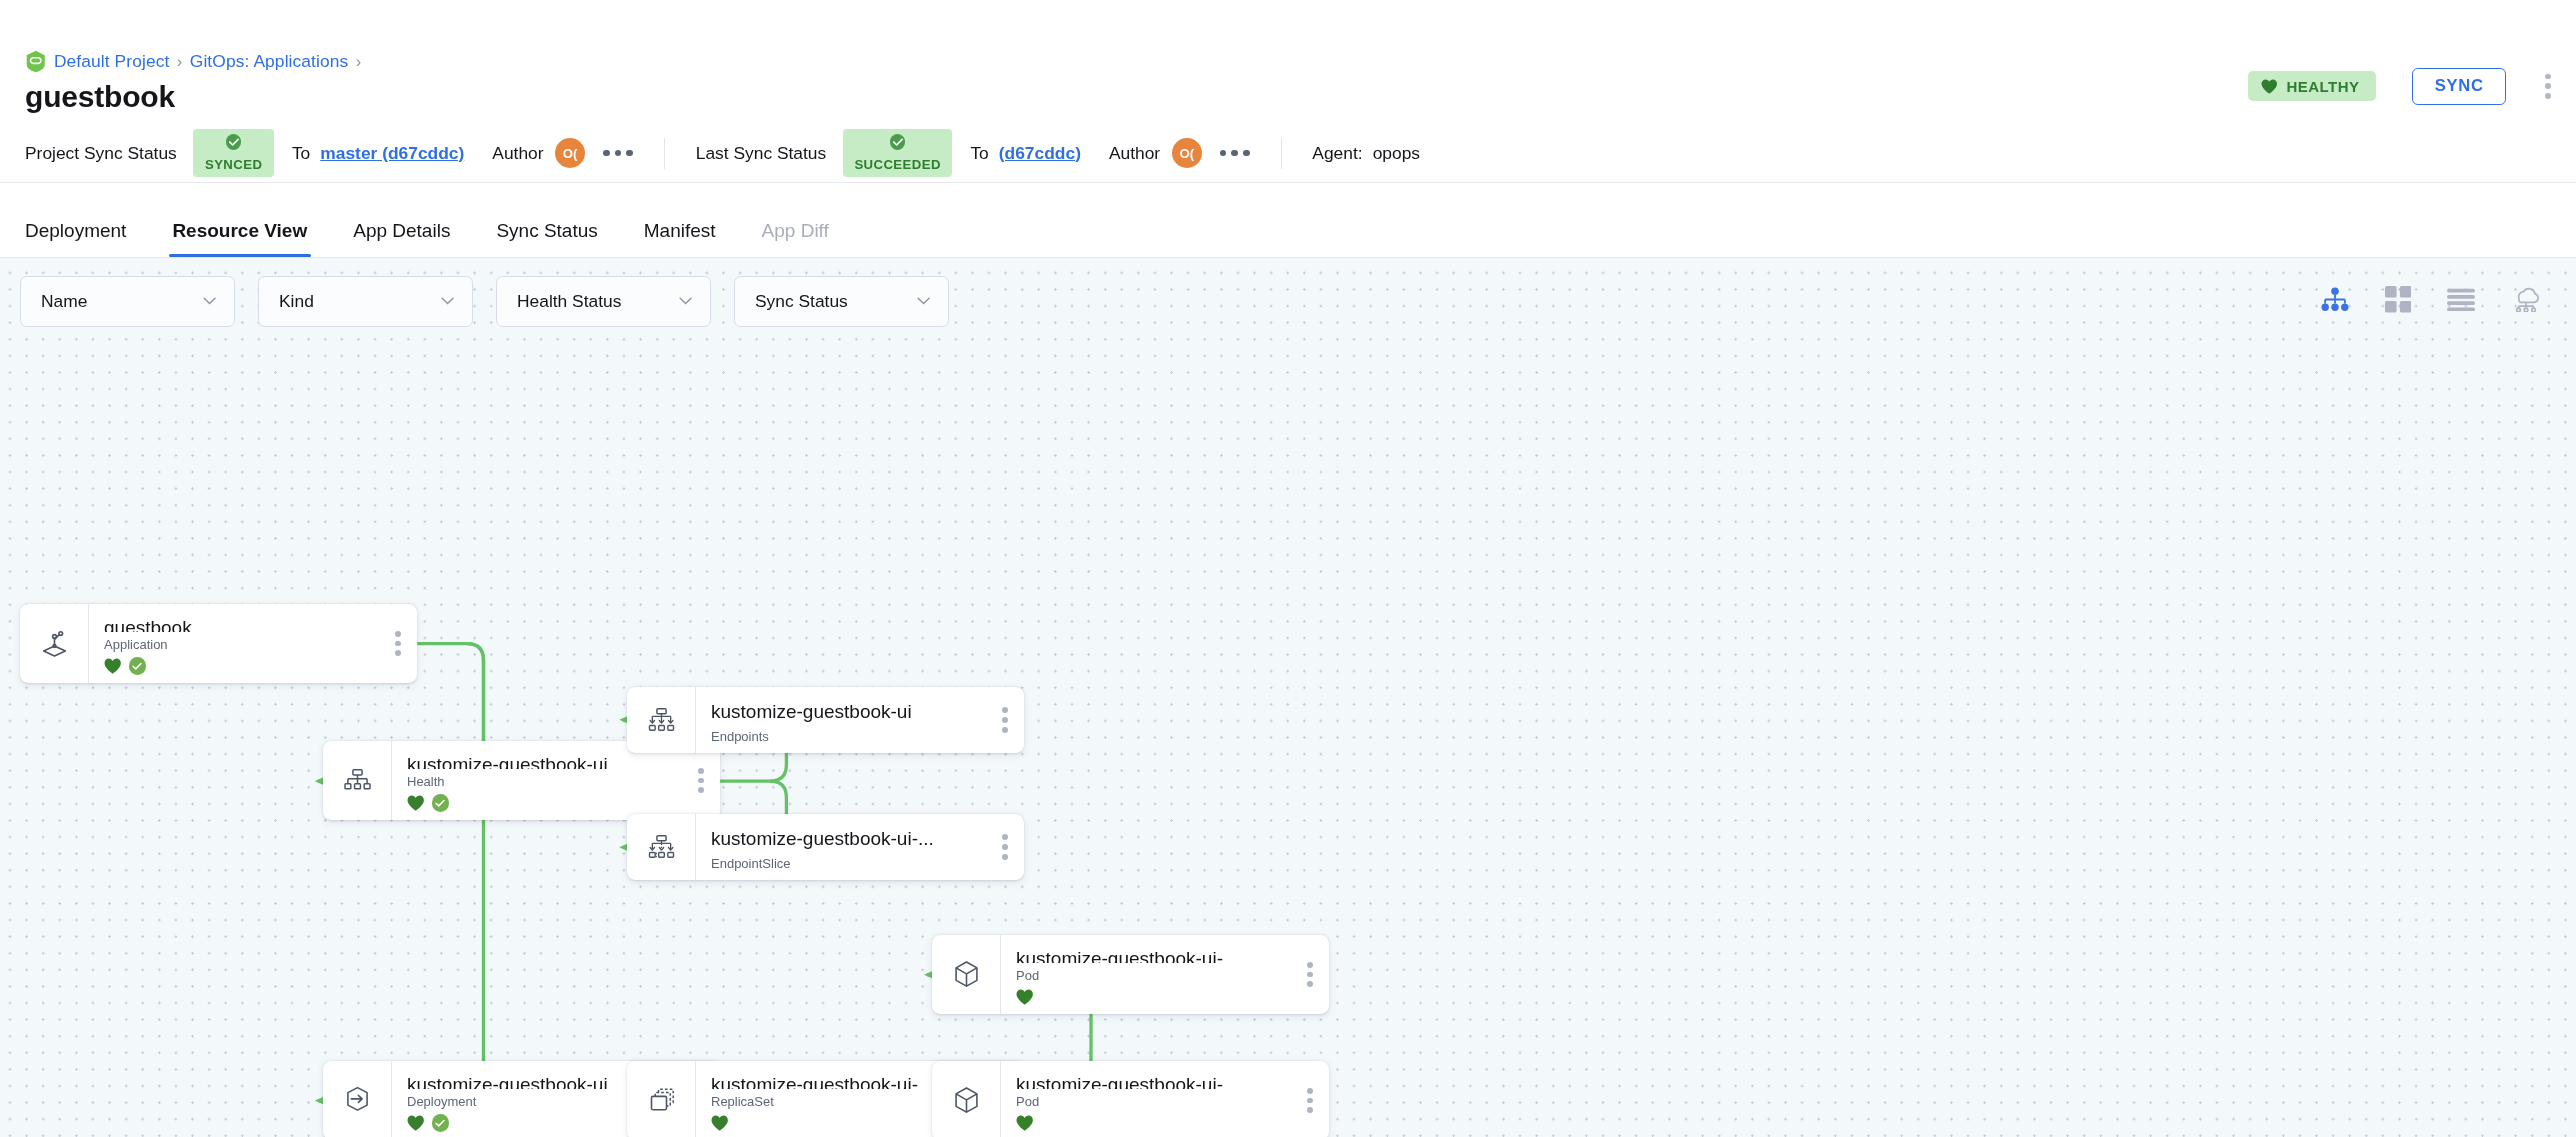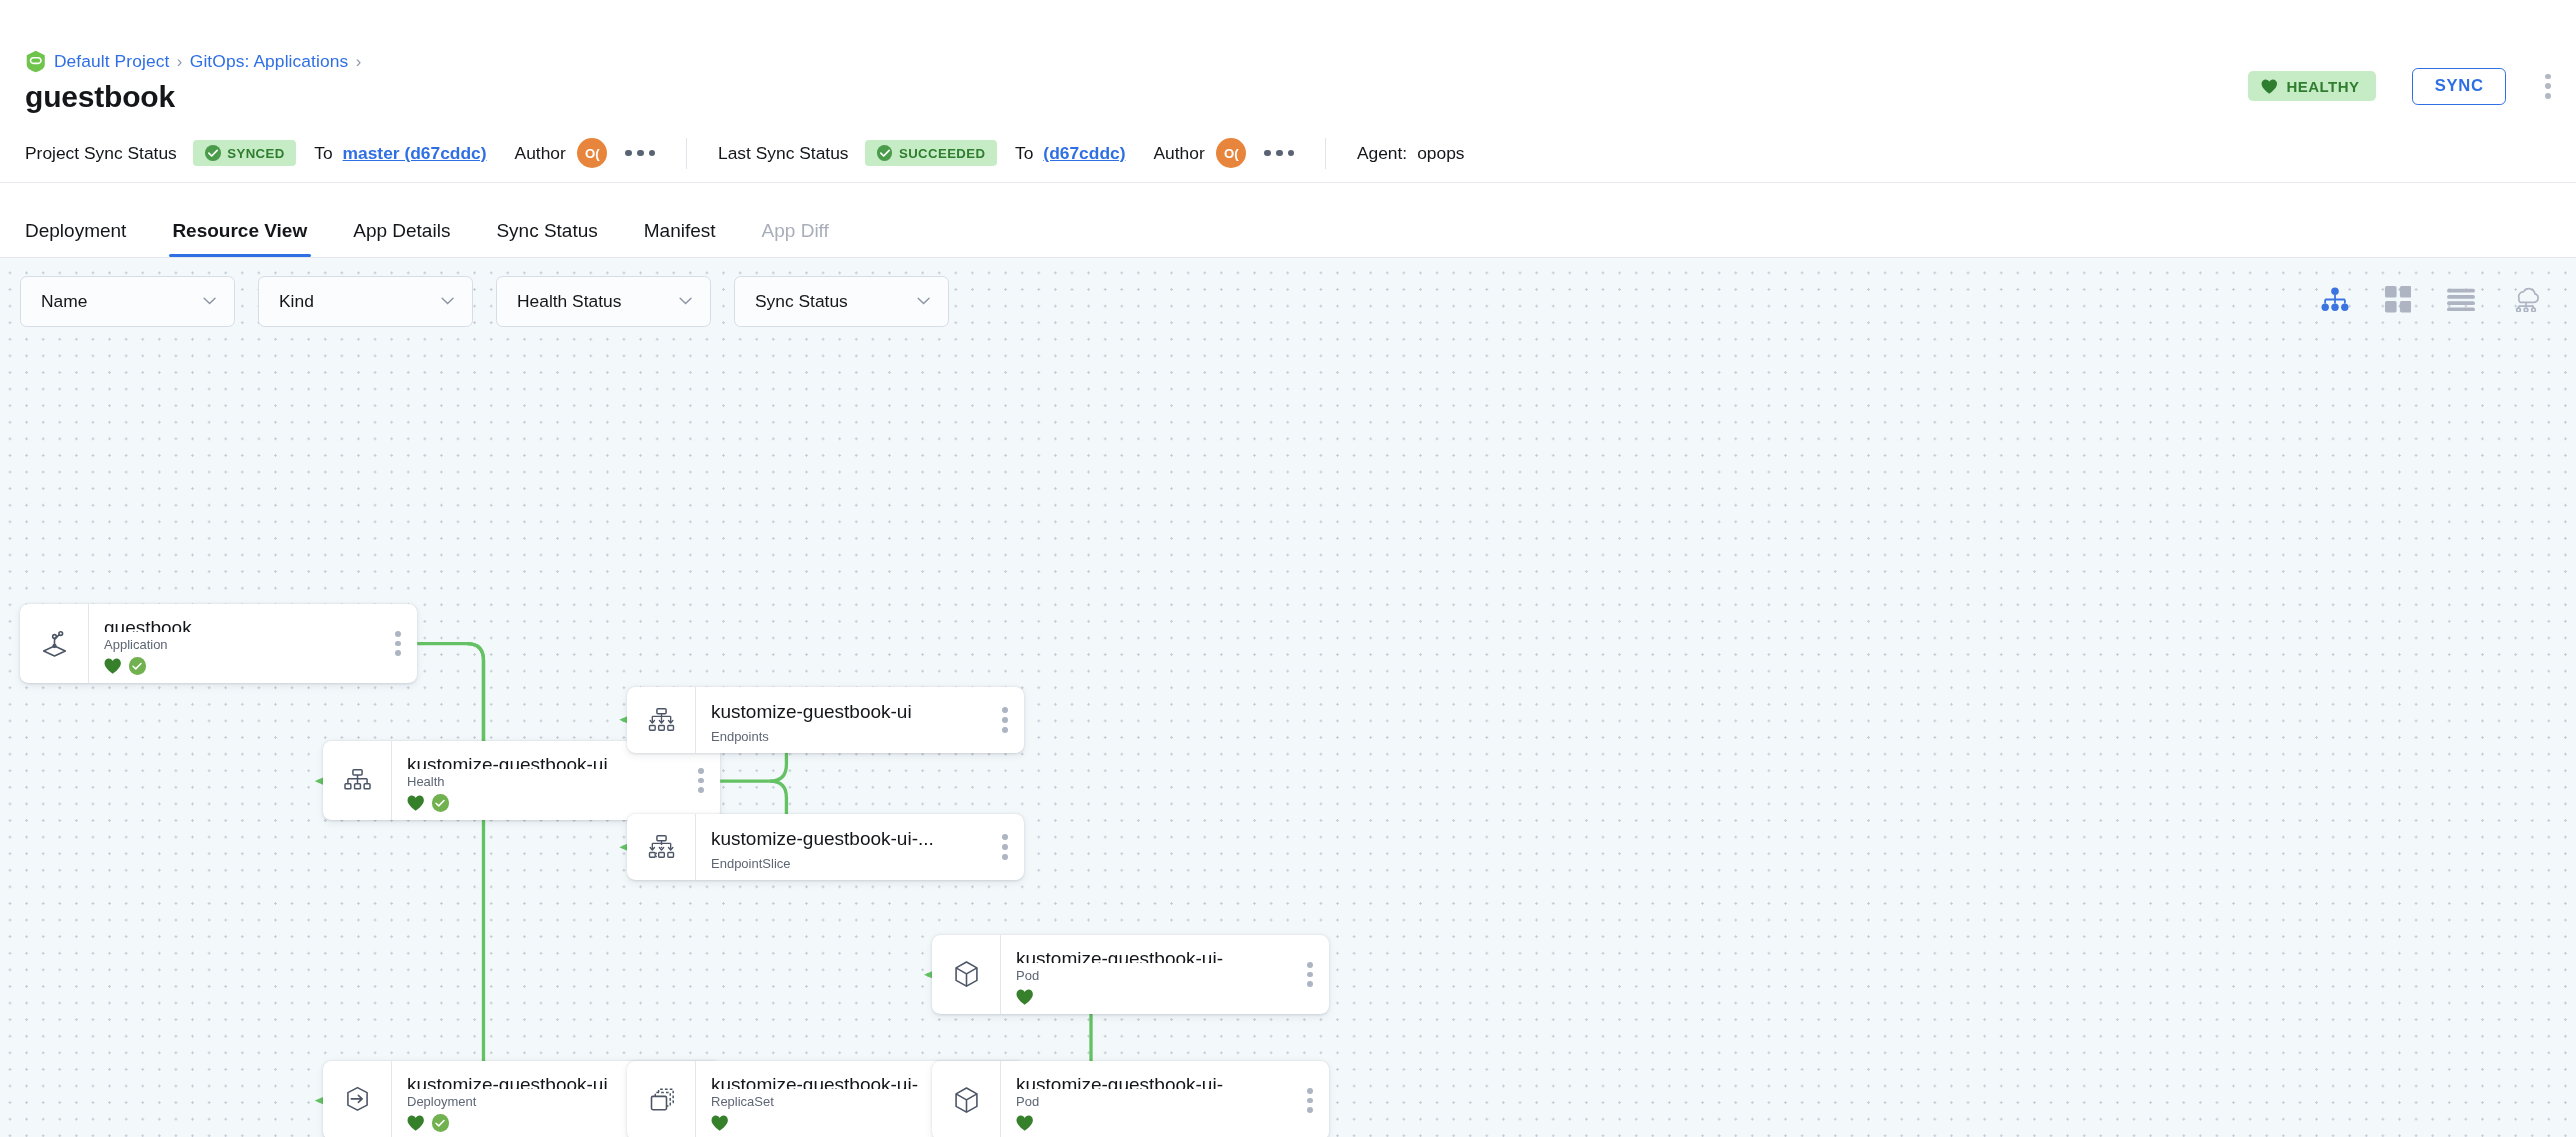--- a/index.html
+++ b/index.html
@@ -57,21 +57,21 @@
   
   .statusbar {
     position: absolute; left: 0; top: 123px; width: 2576px; height: 60px;
     display: flex; align-items: center; padding-left: 25px; gap: 0;
     background: #ffffff;
   }
   .st-label { font-size: 17.4px; color: #14161a; }
   .st-chip {
     display: inline-flex; align-items: center; gap: 6.6px;
     background: #c6ecc6; color: #2f7d2f; border-radius: 4.1px;
-    padding: 5px 11.6px; font-size: 13.2px; font-weight: 700; letter-spacing: 0.4px;
+    padding: 5px 11.6px; font-size: 13.2px; font-weight: 700; letter-spacing: 0.4px; flex-direction: column;
   }
   .chk-circle {
     width: 15.7px; height: 15.7px; border-radius: 50%; background: #4a9c4a;
     display: inline-flex; align-items: center; justify-content: center; flex: none;
   }
   .chk-circle svg { display:block; }
   .st-to { font-size: 17.4px; color: #14161a; }
   .st-rev { font-size: 17.4px; color: #2f6fe4; font-weight: 700; text-align: center; }
   .avatar {
     width: 30px; height: 30px; border-radius: 50%; background: #e8853c;

